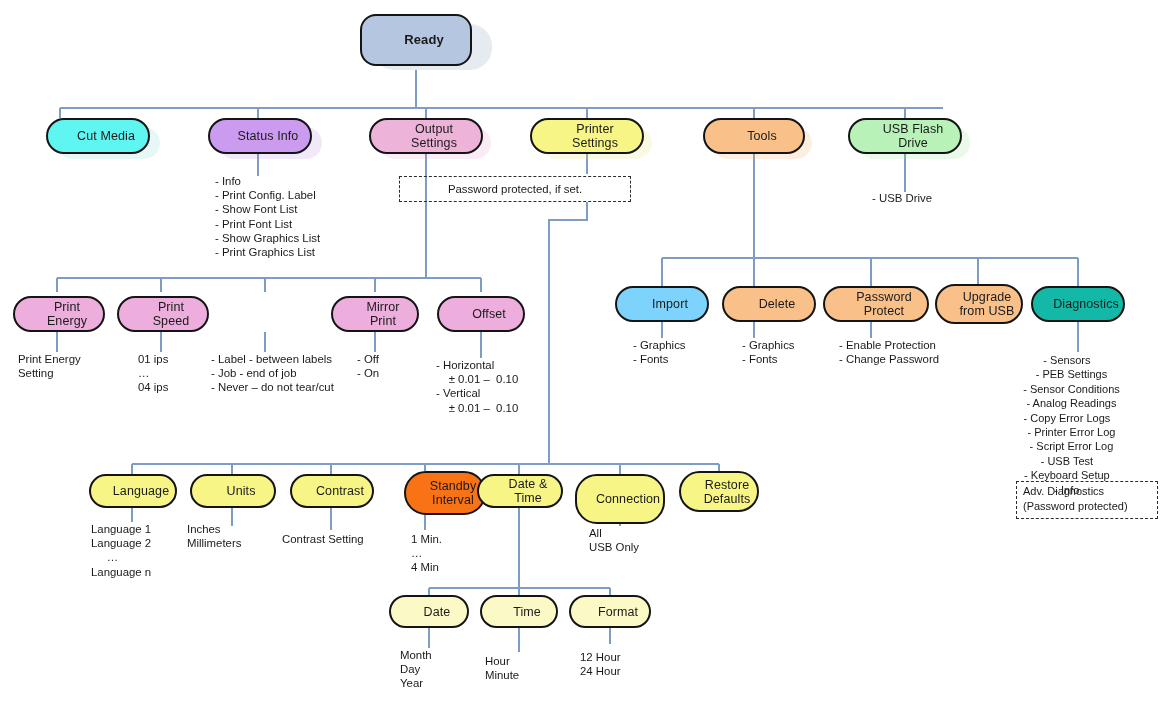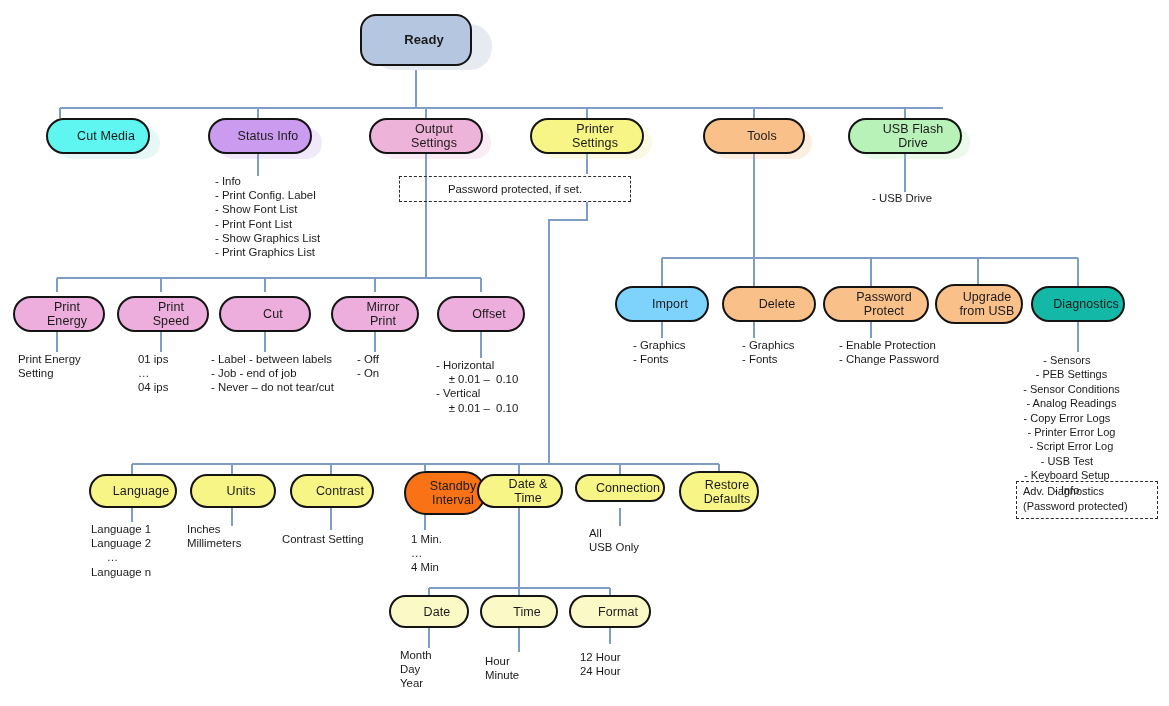--- a/index.html
+++ b/index.html
@@ -156,23 +156,20 @@
   <div class="txt" style="left:18px;top:352px;">Print Energy
 Setting</div>
 
   <div class="node" style="left:117px;top:296px;width:92px;height:36px;background:#eeaedd;">
     <span class="lbl">Print Speed</span>
   </div>
   <div class="txt" style="left:138px;top:352px;">01 ips
 …
 04 ips</div>
 
-  <div class="node" style="left:219px;top:296px;width:92px;height:36px;background:#eeaedd;">
-    <span class="lbl">Cut</span>
-  </div>
   <div class="txt" style="left:211px;top:352px;">- Label - between labels
 - Job - end of job
 - Never – do not tear/cut</div>
 
   <div class="node" style="left:331px;top:296px;width:88px;height:36px;background:#eeaedd;">
     <span class="lbl">Mirror Print</span>
   </div>
   <div class="txt" style="left:357px;top:352px;">- Off
 - On</div>
 
@@ -248,21 +245,21 @@
     <span class="lbl">Standby Interval</span>
   </div>
   <div class="txt" style="left:411px;top:532px;">1 Min.
 …
 4 Min</div>
 
   <div class="node" style="left:477px;top:474px;width:86px;height:34px;background:#f7f585;">
     <span class="lbl">Date &amp; Time</span>
   </div>
 
-  <div class="node" style="left:575px;top:474px;width:90px;height:28px;background:#f7f585;">
+  <div class="node" style="left:575px;top:474px;width:90px;height:50px;background:#f7f585;">
     <span class="lbl">Connection</span>
   </div>
   <div class="txt" style="left:589px;top:526px;">All
 USB Only</div>
 
   <div class="node" style="left:679px;top:471px;width:80px;height:41px;background:#f7f585;">
     <span class="lbl">Restore Defaults</span>
   </div>
 
   <div class="node" style="left:389px;top:595px;width:80px;height:33px;background:#fbfac6;">

